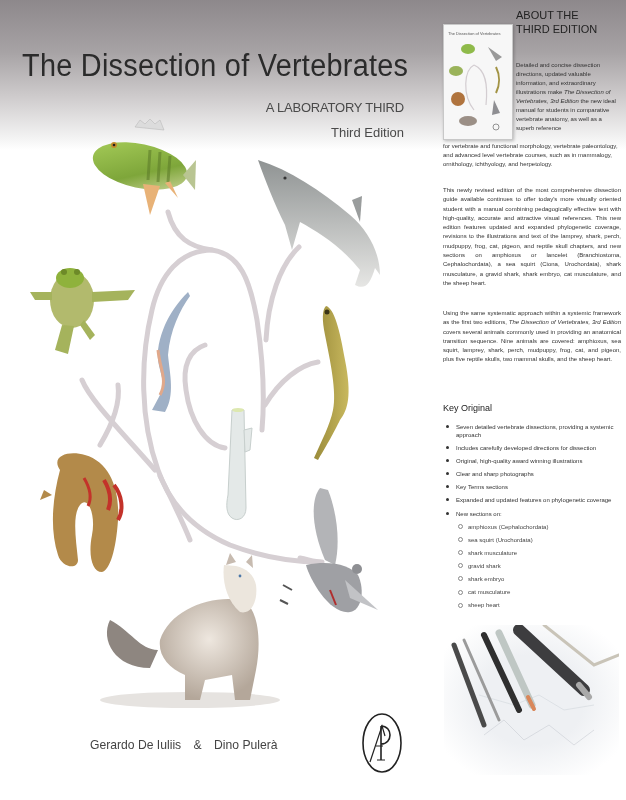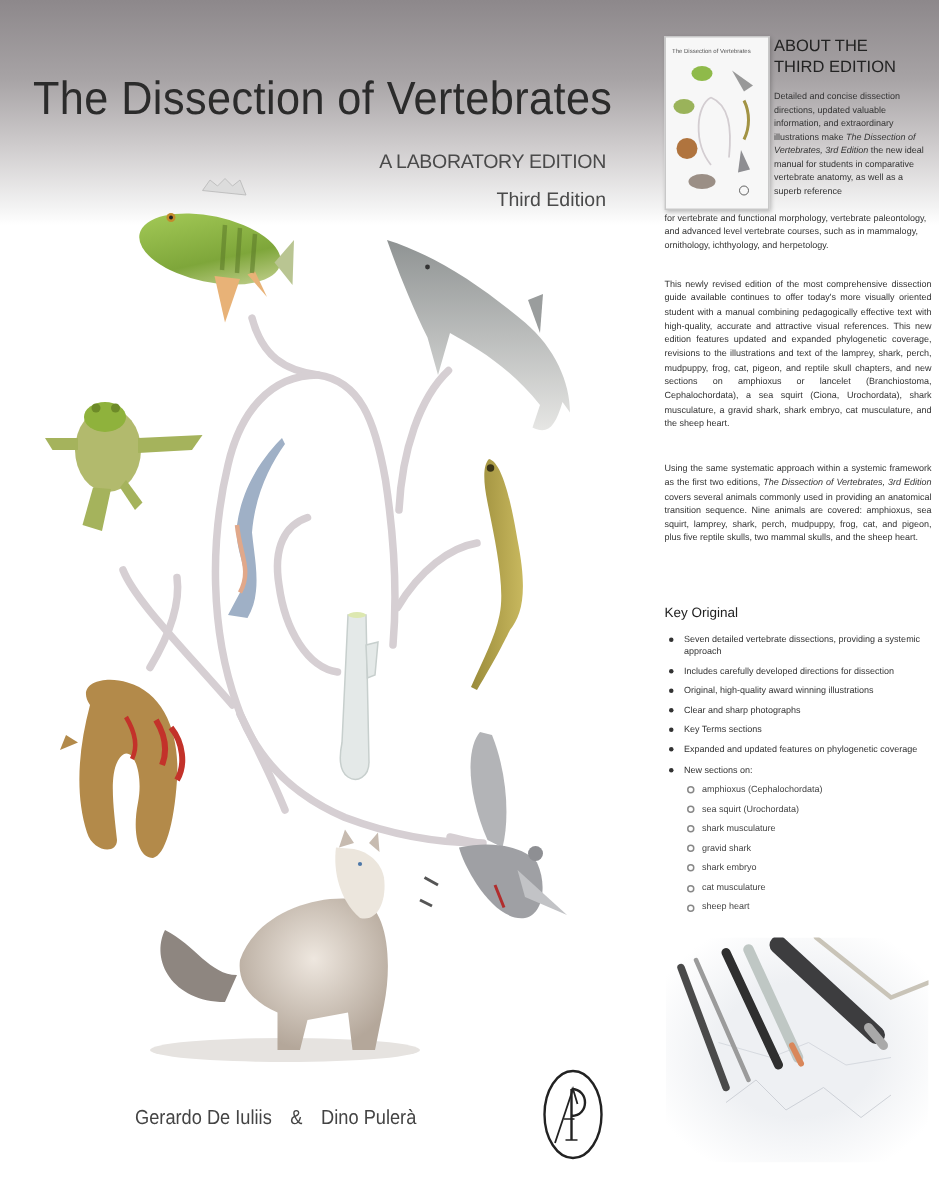--- a/index.html
+++ b/index.html
@@ -29,21 +29,21 @@
     
     .thumb {
       position: absolute; left: 443px; top: 24px; width: 70px; height: 116px;
       background: #f7f7f7; border: 1px solid #c8c8c8; box-shadow: 1px 1px 3px rgba(0,0,0,0.25);
       overflow: hidden;
     }
     .thumb-title { position: absolute; left: 4px; top: 6px; font-size: 4px; color: #555; white-space: nowrap; }
     .thumb svg { position: absolute; left: 0; top: 0; }
 
     .about-heading {
-      position: absolute; left: 516px; top: 24px; width: 110px;
+      position: absolute; left: 516px; top: 8px; width: 110px;
       font-size: 11px; line-height: 14px; color: #222; text-transform: uppercase;
     }
     .about-intro {
       position: absolute; left: 516px; top: 61px; width: 104px;
       font-size: 6px; line-height: 9px; color: #333;
     }
     .about-intro-cont {
       position: absolute; left: 443px; top: 142px; width: 180px;
       font-size: 6px; line-height: 9px; color: #333;
     }
@@ -182,21 +182,21 @@
     <ellipse cx="190" cy="700" rx="90" ry="8" fill="#e6e3e0"></ellipse>
     <path d="M110 620 C100 640 115 668 150 668 L158 650 C140 650 130 630 110 620 Z" fill="#8e8680"></path>
     <path d="M160 640 C170 610 210 595 240 600 C258 604 262 640 256 670 L250 700 L235 700 L232 675 L205 680 L200 700 L185 700 L185 675 C168 668 158 655 160 640 Z" fill="url(#catG)"></path>
     <path d="M224 565 C222 580 226 600 240 612 C252 615 258 600 256 585 C254 575 246 568 236 566 Z" fill="#ece6dd"></path>
     <path d="M226 565 L230 553 L236 562 M246 562 L252 555 L253 568" fill="#c7bbb0"></path>
     <circle cx="240" cy="576" r="1.4" fill="#4d78a8"></circle>
   </g>
 </svg>
 
 <div class="title">The Dissection of Vertebrates</div>
-<div class="subtitle">A LABORATORY EDITION</div>
+<div class="subtitle">A LABORATORY THIRD</div>
 <div class="edition">Third Edition</div>
 
 <div class="thumb">
   <svg width="70" height="116" viewBox="0 0 70 116">
     <path d="M30 40 C20 45 18 70 30 85 M30 40 C42 45 44 60 42 80" stroke="#d3cdd1" stroke-width="1.2" fill="none"></path>
     <ellipse cx="24" cy="24" rx="7" ry="5" fill="#8fba4a"></ellipse>
     <path d="M44 22 L58 32 L52 36 Z" fill="#999"></path>
     <ellipse cx="12" cy="46" rx="7" ry="5" fill="#9ab35a"></ellipse>
     <path d="M52 42 C56 50 56 60 52 68" stroke="#a29344" stroke-width="2" fill="none"></path>
     <ellipse cx="14" cy="74" rx="7" ry="7" fill="#b0743e"></ellipse>

